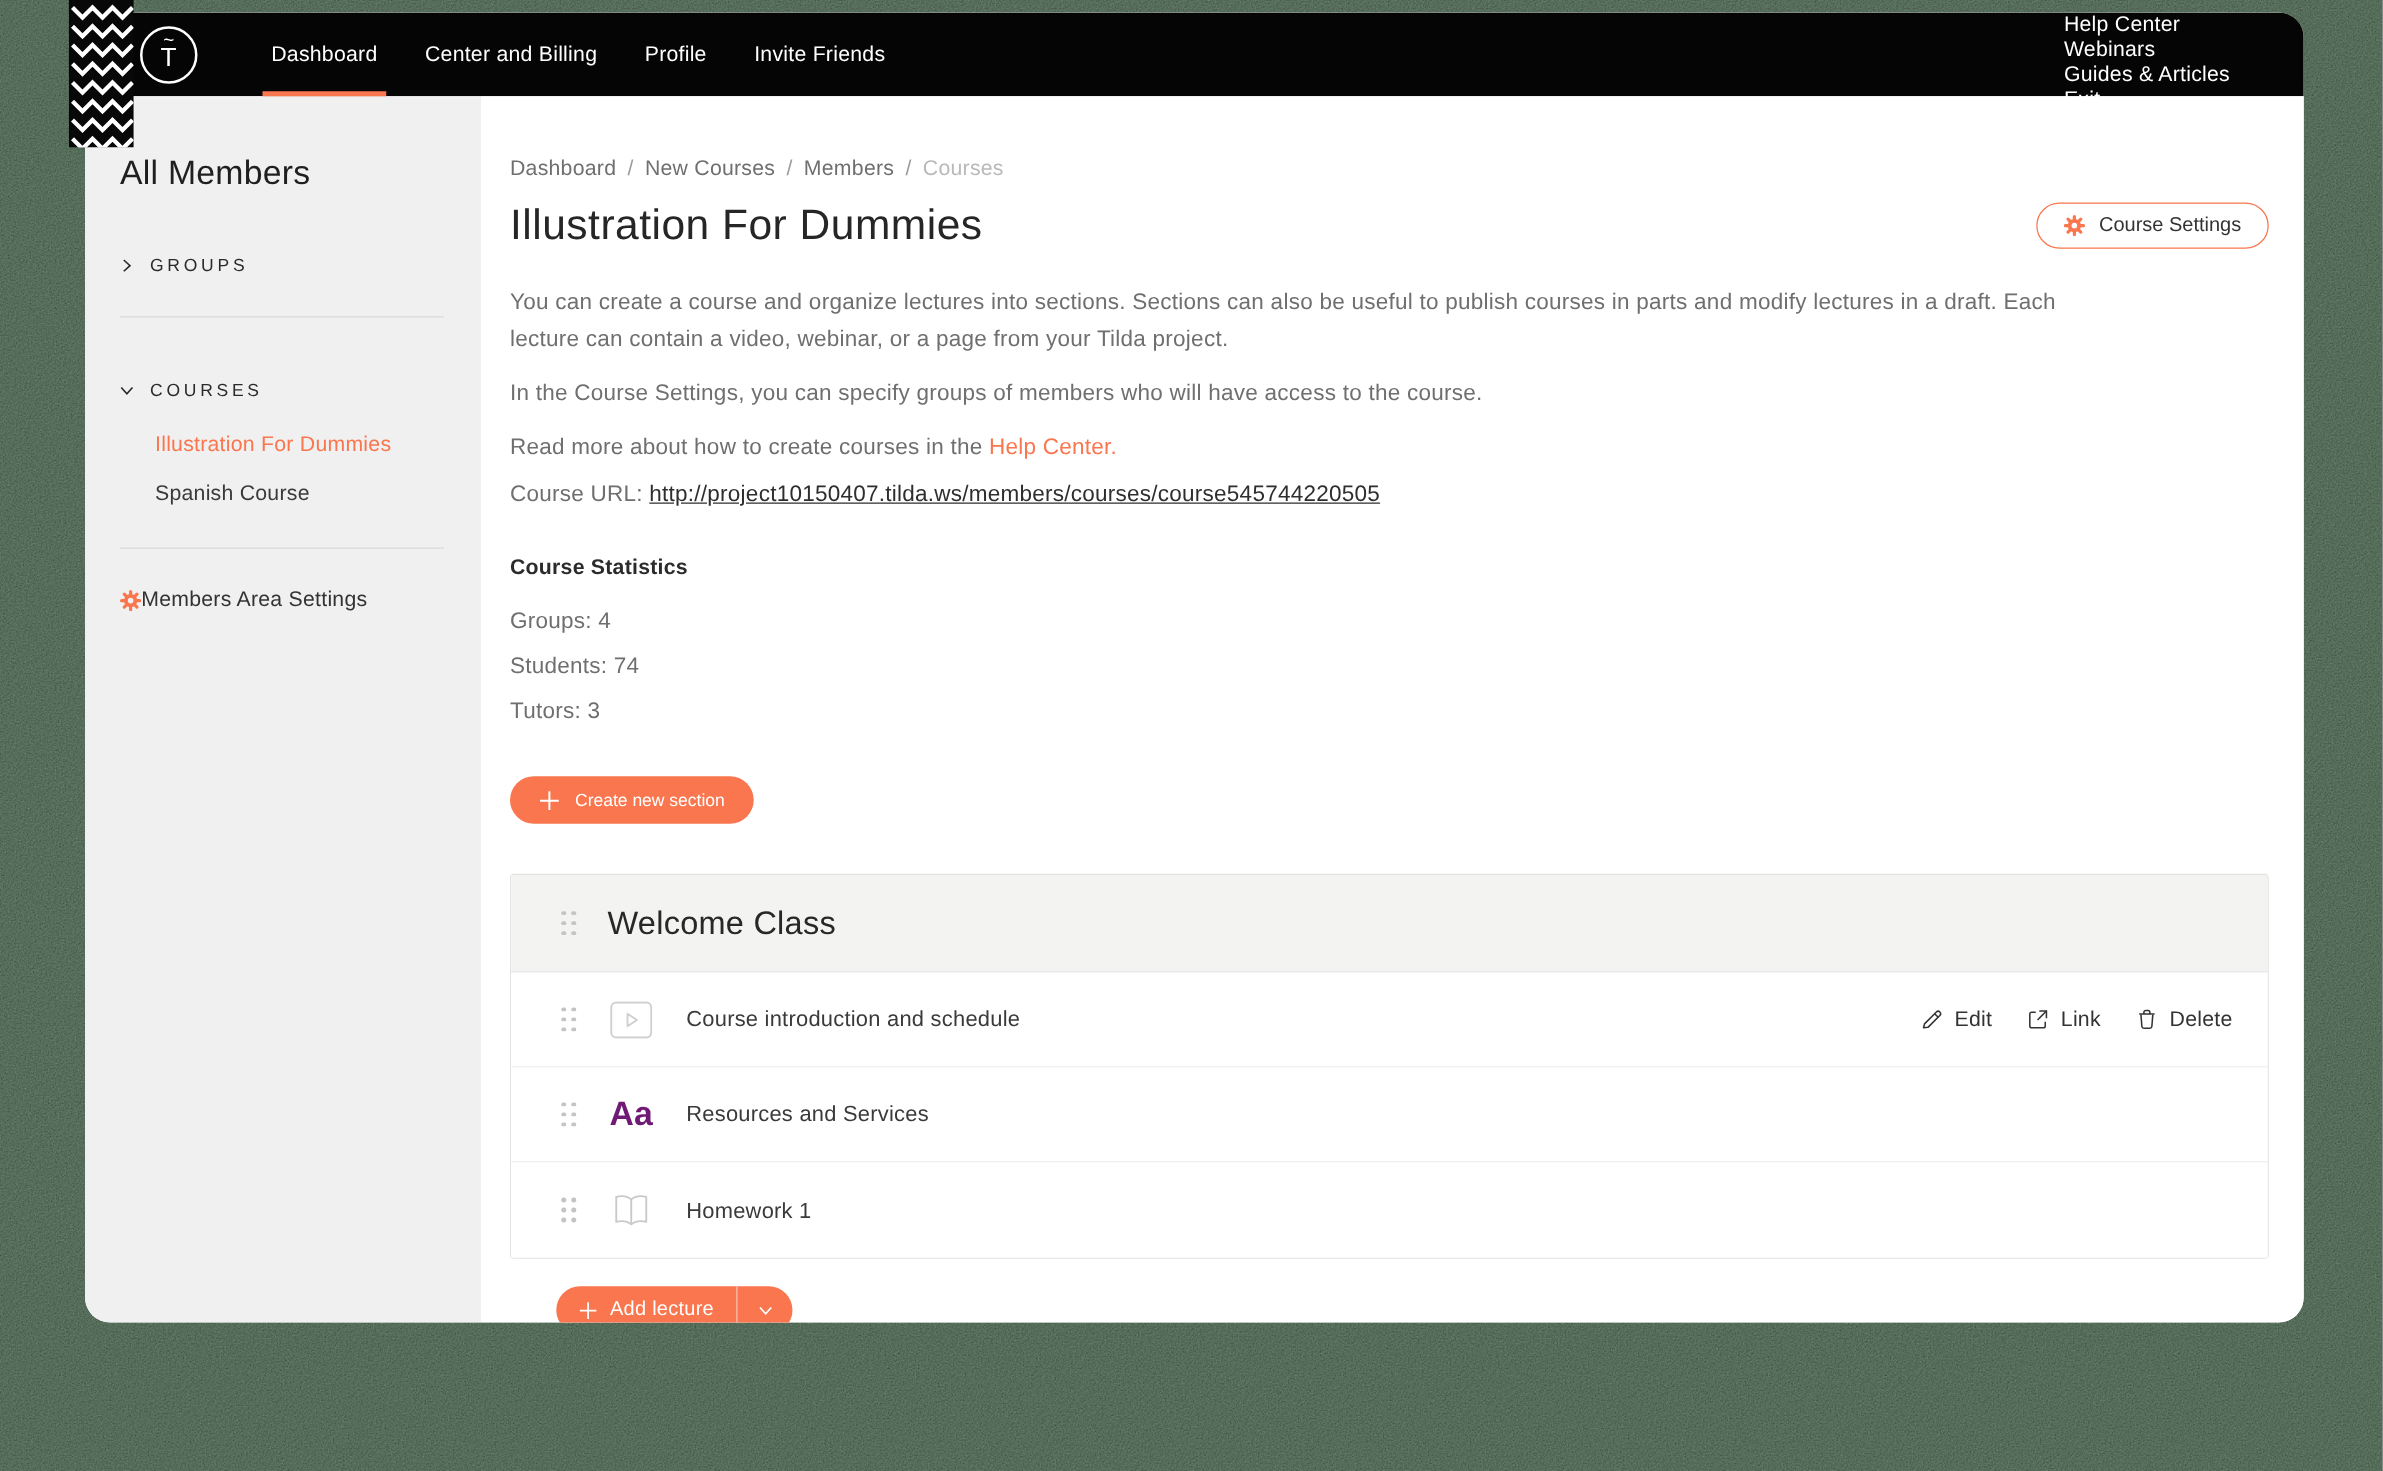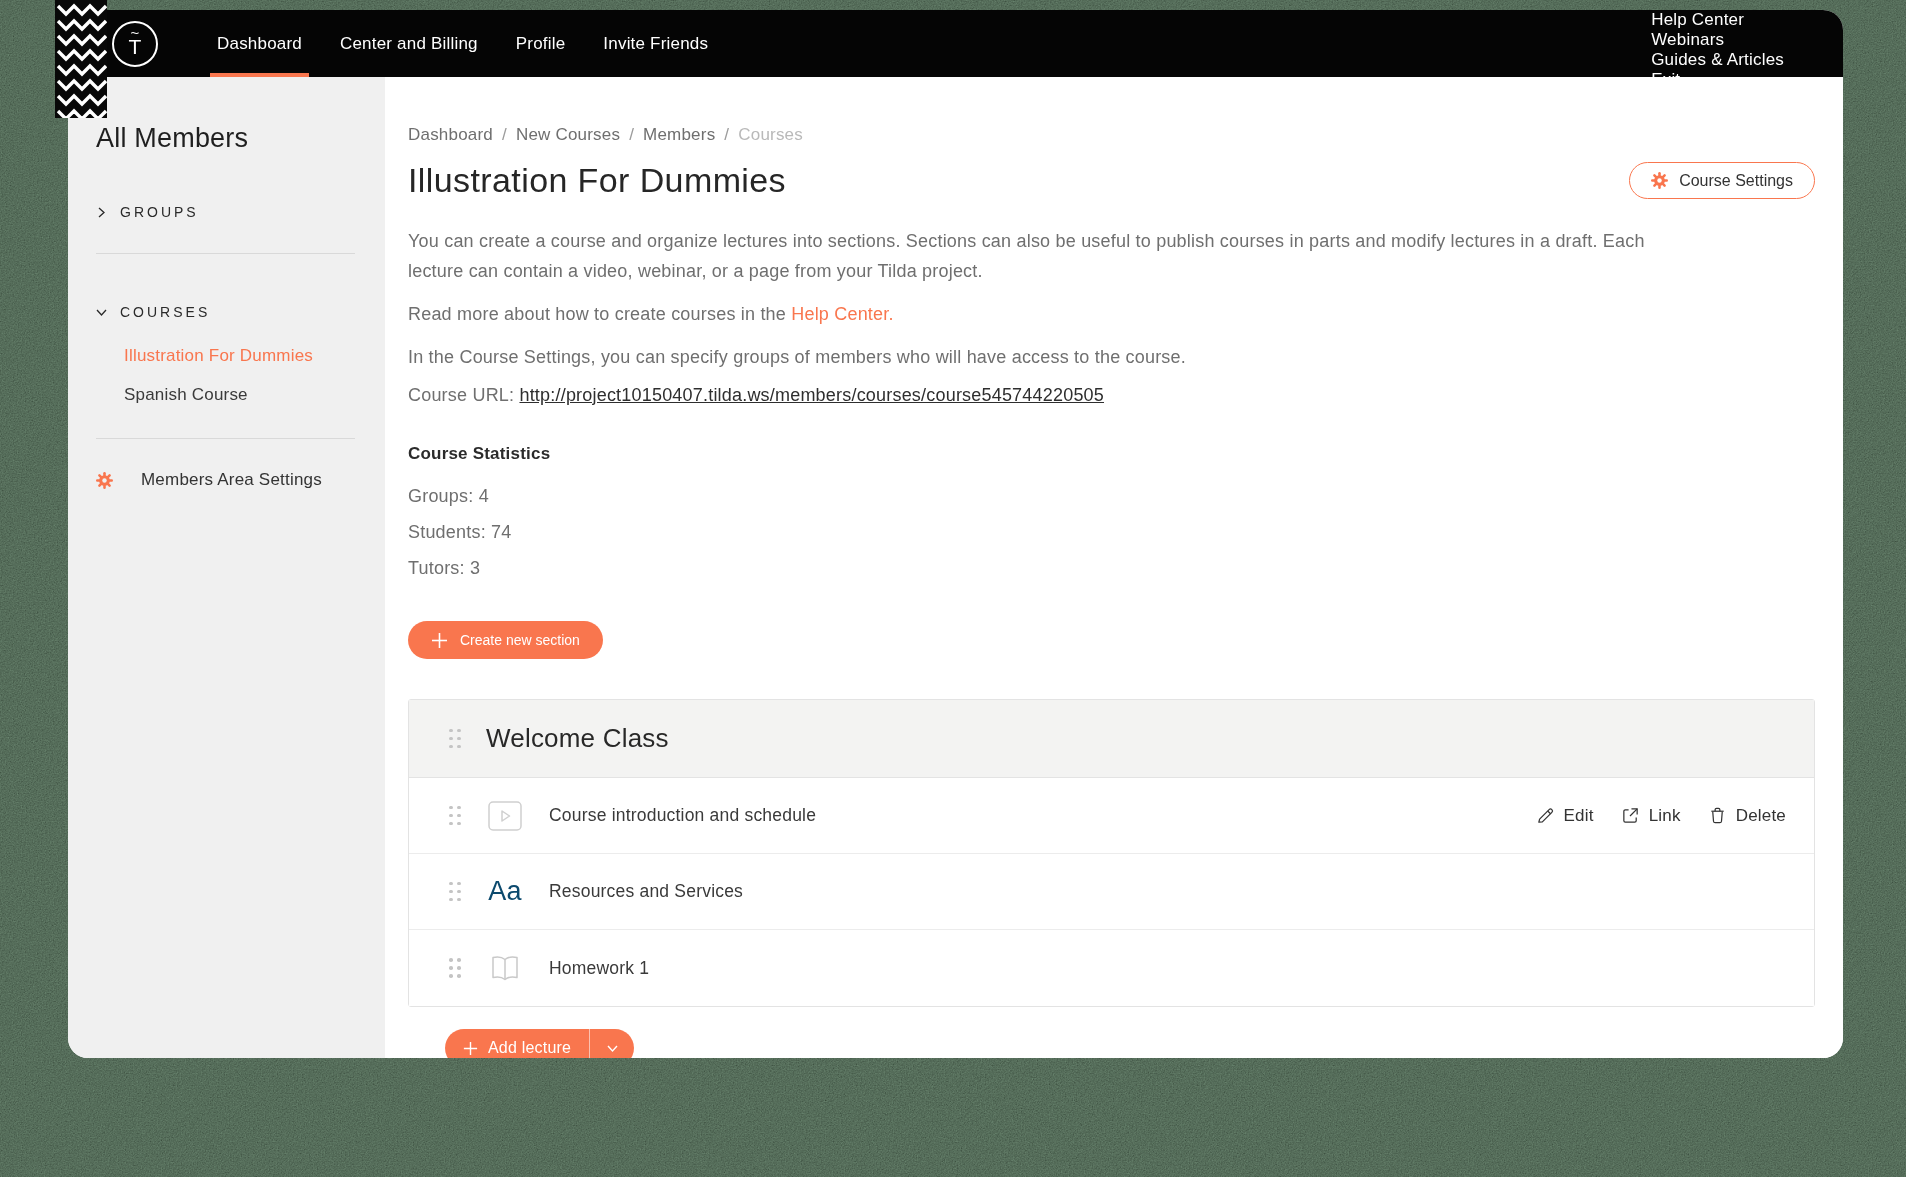--- a/index.html
+++ b/index.html
@@ -58,21 +58,21 @@
   .side-section {
     display:flex; align-items:center; gap:13px; cursor:pointer;
     font-size:14px; letter-spacing:3px; color:#2a2a2a; margin-top:50px;
   }
   .side-divider { border:none; border-top:1px solid #d9d9d9; margin-top:33px; }
   .side-course { margin:0 0 0 28px; font-size:17px; cursor:pointer; color:#3a3a3a; }
   .side-course.first { margin-top:26px; }
   .side-course + .side-course { margin-top:19px; }
   .side-course.active { color:#F9764E; }
   .side-settings {
-    display:flex; align-items:center; gap:28px; margin-top:31px;
+    display:flex; align-items:center; gap:0; margin-top:31px;
     font-size:17px; color:#333; cursor:pointer;
   }
 
   
   .main { flex:1 1 auto; background:#fff; padding:48px 28px 0 23px; min-width:0; }
 
   .breadcrumb { display:flex; gap:9px; font-size:17px; color:#6f6f6f; }
   .crumb { cursor:pointer; }
   .crumb-sep { color:#9c9c9c; cursor:default; }
   .crumb.current { color:#b9b9b9; cursor:default; }
@@ -113,21 +113,21 @@
     height:76px; display:flex; align-items:center; gap:26px;
     padding:0 28px 0 40px; border-bottom:1px solid #ececec; background:#fff;
   }
   .lecture-row:last-child { border-bottom:none; }
   .drag {
     display:grid; grid-template-columns:repeat(2,4px); grid-auto-rows:4px;
     gap:4px; cursor:grab; flex:0 0 auto;
   }
   .drag i { width:3.5px; height:3.5px; border-radius:50%; background:#c4c4c4; }
   .type-icon { width:36px; display:flex; justify-content:center; flex:0 0 auto; }
-  .aa-glyph { font-size:27px; color:#0c4a6e; line-height:1; }
+  .aa-glyph { font-size:27px; color:#701a75; line-height:1;font-weight:bold; }
   .lecture-title { font-size:17.5px; color:#3a3a3a; }
   .row-actions { margin-left:auto; display:flex; align-items:center; gap:27px; }
   .action { display:flex; align-items:center; gap:9px; font-size:17px; color:#333; cursor:pointer;text-align:right; }
 
   
   .add-lecture {
     margin:22px 0 0 37px; display:inline-flex; align-items:stretch;
     height:38px; border-radius:19px; overflow:hidden; background:#F9764E; color:#fff;
   }
   .add-lecture .seg-main {
@@ -250,25 +250,25 @@
               <rect x="8.5" y="0" width="3" height="20" rx="1.5" transform="rotate(135 10 10)"></rect>
               <circle cx="10" cy="10" r="6.3"></circle>
             </g>
             <circle cx="10" cy="10" r="2.6" fill="#fff"></circle>
           </svg>
           <span>Course Settings</span>
         </button>
       </div>
 
       <p class="para first">You can create a course and organize lectures into sections. Sections can also be useful to publish courses in parts and modify lectures in a draft. Each lecture can contain a video, webinar, or a page from your Tilda project.</p>
+      <p class="para">In the Course Settings, you can specify groups of members who will have access to the course.</p>
       <p class="para">
         <span>Read more about how to create courses in the</span>
         <span class="link-orange">Help Center.</span>
       </p>
-      <p class="para">In the Course Settings, you can specify groups of members who will have access to the course.</p>
       <p class="url-line">
         <span>Course URL:</span>
         <span class="url-link">http://project10150407.tilda.ws/members/courses/course545744220505</span>
       </p>
 
       <div class="stats-heading">Course Statistics</div>
       <div class="stat-line first">
         <span>Groups:</span>
         <span>4</span>
       </div>

